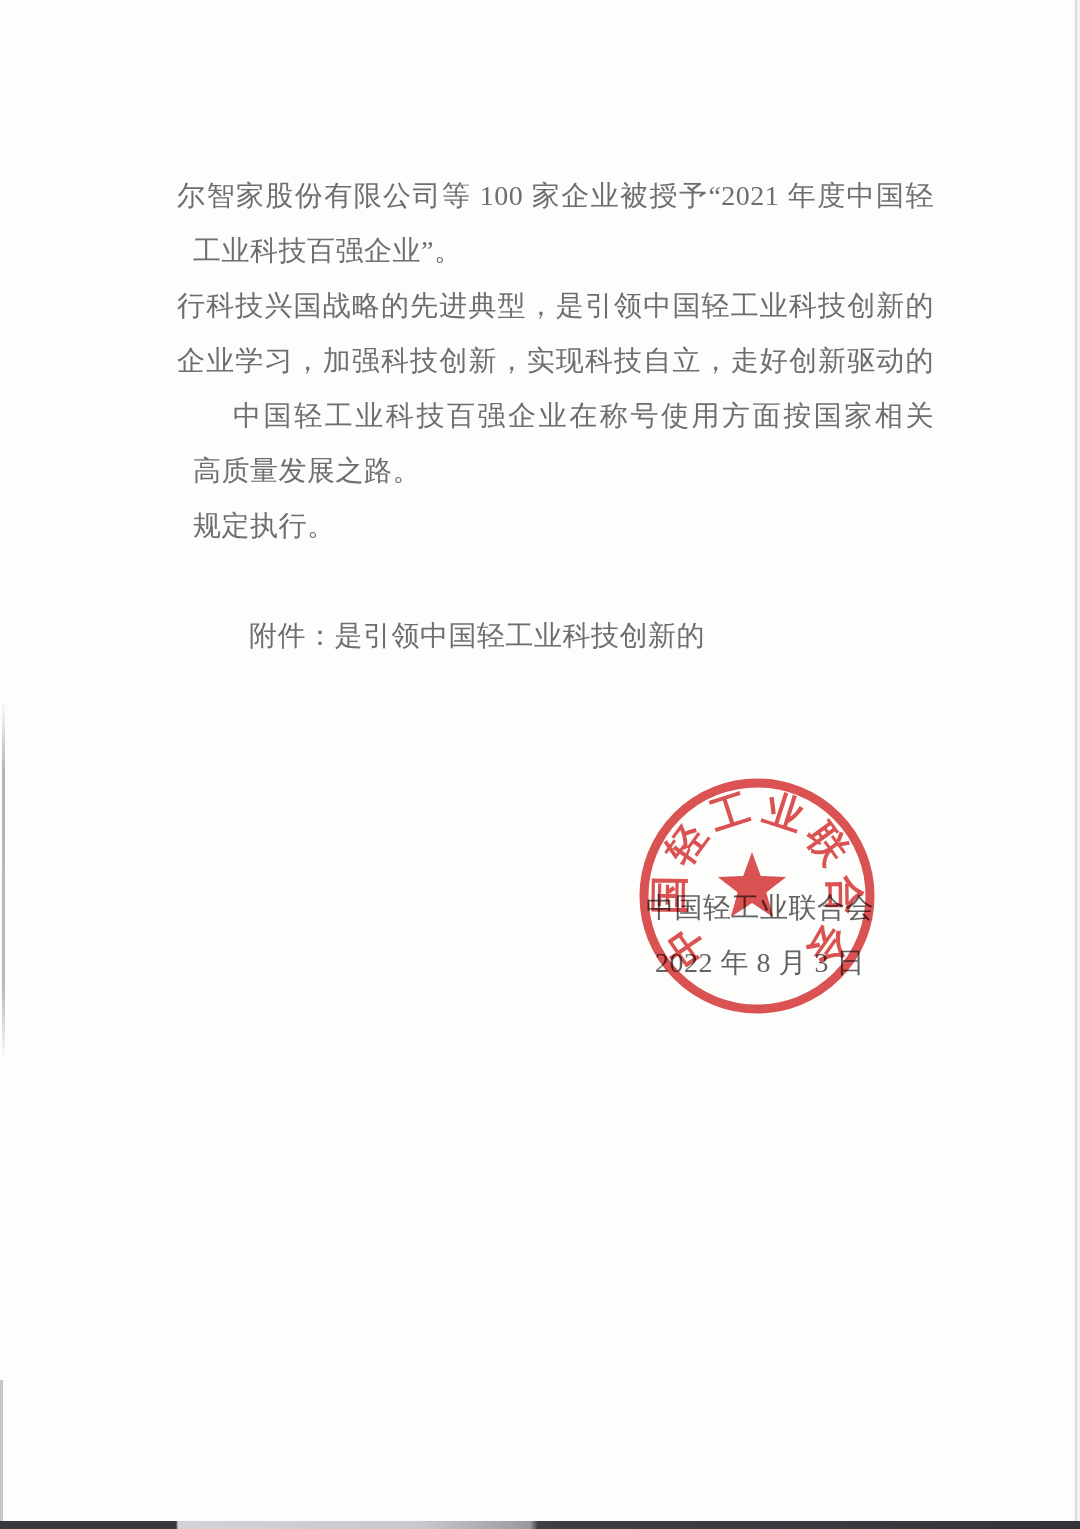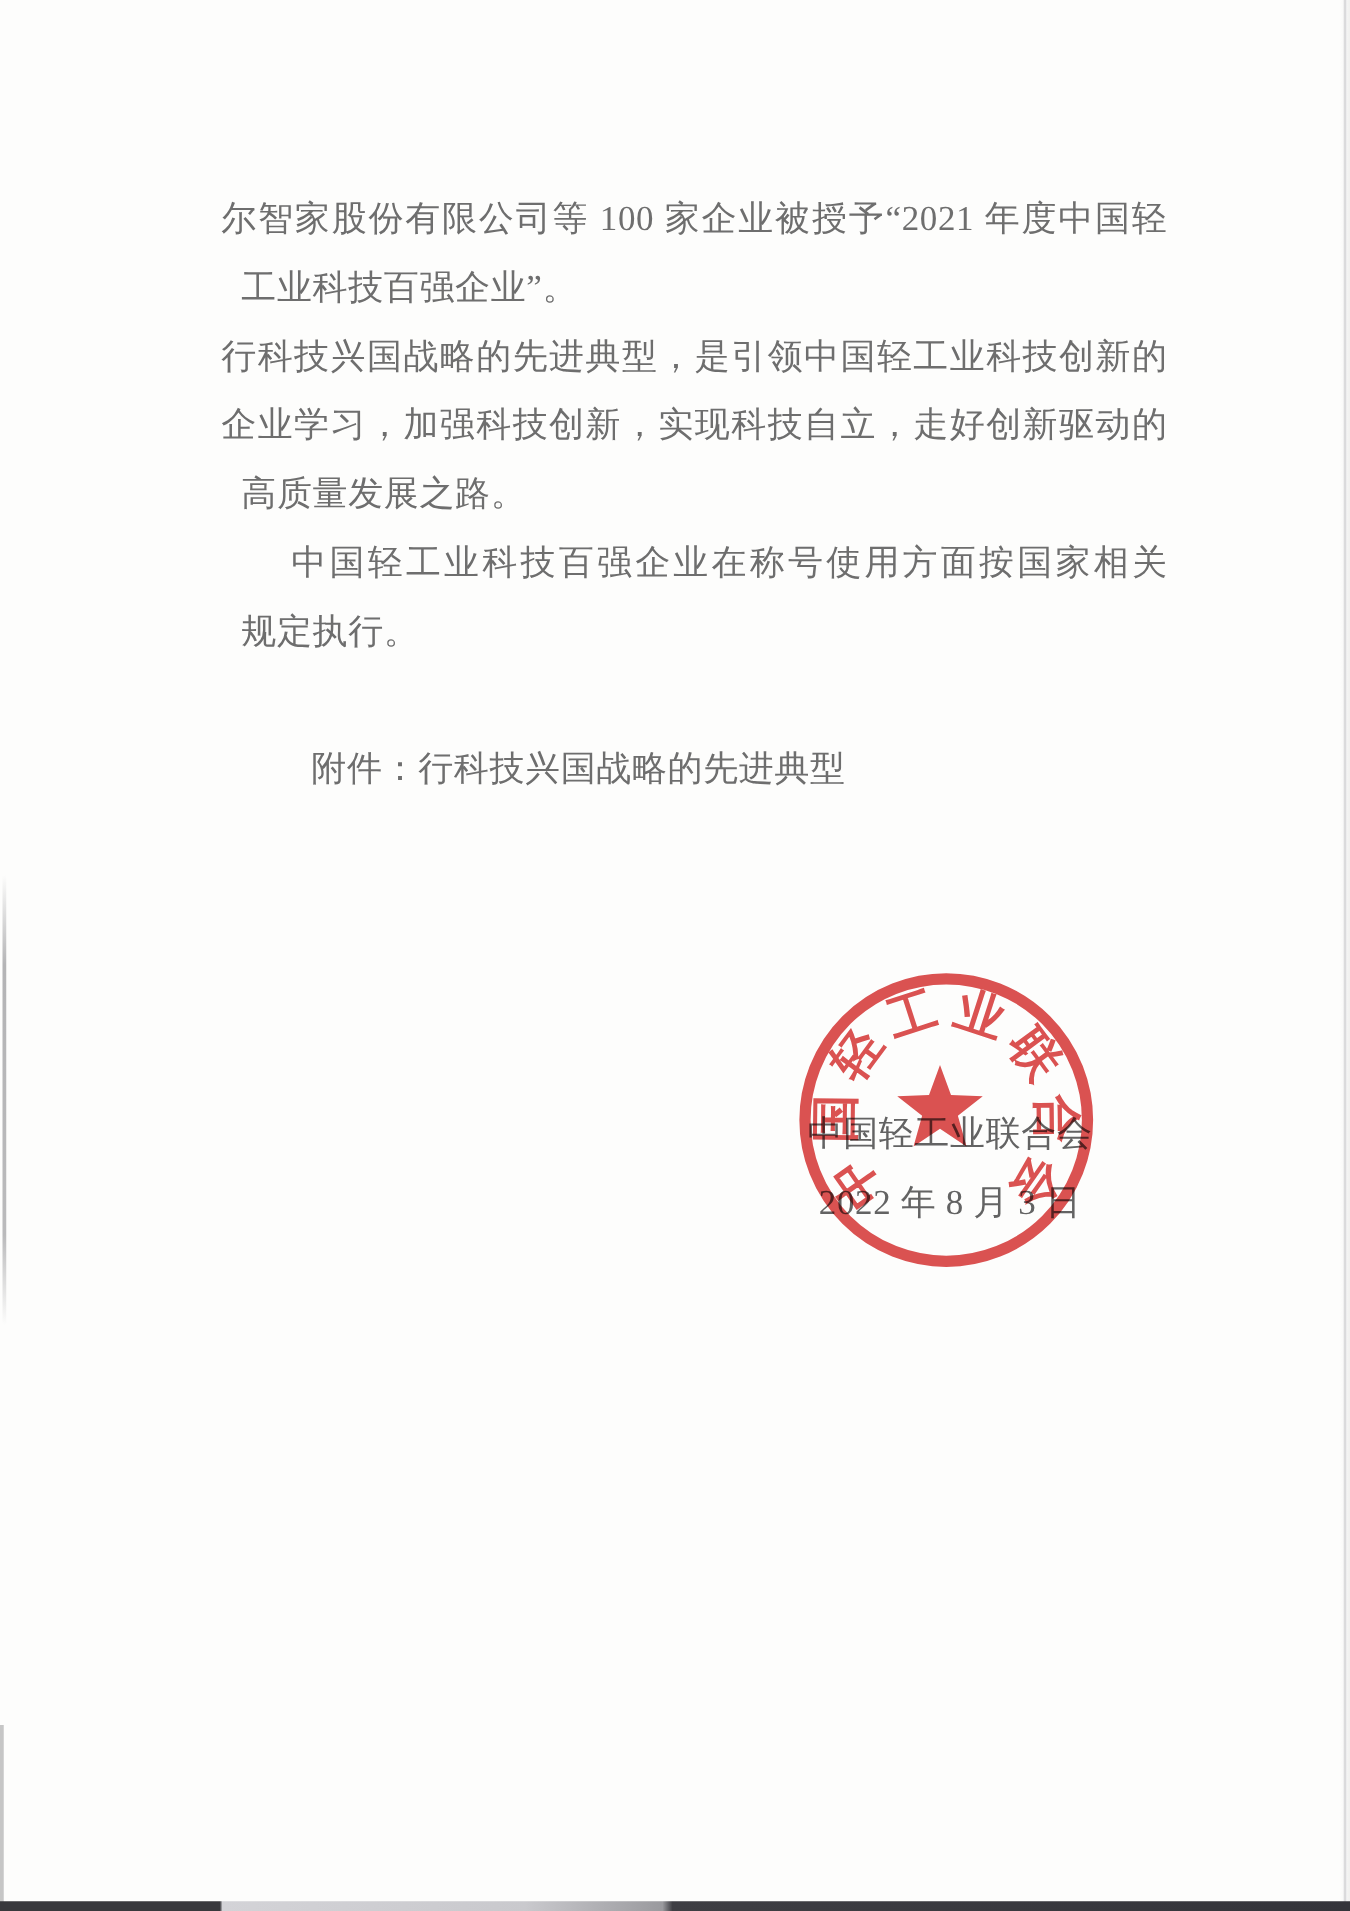--- a/index.html
+++ b/index.html
@@ -9,21 +9,21 @@
     height: 1529px;
     background: #fdfdfc;
     overflow: hidden;
     font-family: "Liberation Serif", serif;
   }
 
   
   .doc-text {
     position: absolute;
     left: 177px;
-    top: 148px;
+    top: 168px;
     width: 757px;
     font-size: 28px;
     line-height: 55px;
     color: #6e6e6e;
     letter-spacing: 0.5px;
   }
   .line { height: 55px; overflow: visible; }
   .line.fill { text-align: justify; text-align-last: justify; }
   .line.end  { text-align: left; text-align-last: auto; margin-left: 16px; }
   .line.indent { text-indent: 2em; }
@@ -99,25 +99,25 @@
 </head>
 <body>
 
 <div class="page">
 
   <div class="doc-text">
     <div class="line fill">尔智家股份有限公司等 100 家企业被授予“2021 年度中国轻</div>
     <div class="line end">工业科技百强企业”。</div>
     <div class="line fill">行科技兴国战略的先进典型，是引领中国轻工业科技创新的</div>
     <div class="line fill">企业学习，加强科技创新，实现科技自立，走好创新驱动的</div>
+    <div class="line fill indent">中国轻工业科技百强企业在称号使用方面按国家相关</div>
     <div class="line end">高质量发展之路。</div>
-    <div class="line fill indent">中国轻工业科技百强企业在称号使用方面按国家相关</div>
     <div class="line end">规定执行。</div>
     <div class="line blank"></div>
-    <div class="line end indent">附件：行科技兴国战略的先进典型</div>
+    <div class="line end indent">附件：是引领中国轻工业科技创新的</div>
   </div>
 
   <div class="signature">
     <div class="sig-org">中国轻工业联合会</div>
     <div class="sig-date">2022 年 8 月 3 日</div>
   </div>
 
   <svg class="seal" viewBox="-135 -135 270 270" xmlns="http://www.w3.org/2000/svg">
     <circle cx="0" cy="0" r="113" fill="none" stroke-width="9" stroke="#d94343"></circle>
     <polygon transform="translate(-5,-8)" points="0,-36 8.8,-12.1 34.2,-11.1 14.3,4.6 21.2,29.1 0,15 -21.2,29.1 -14.3,4.6 -34.2,-11.1 -8.8,-12.1" fill="#d94343"></polygon>

